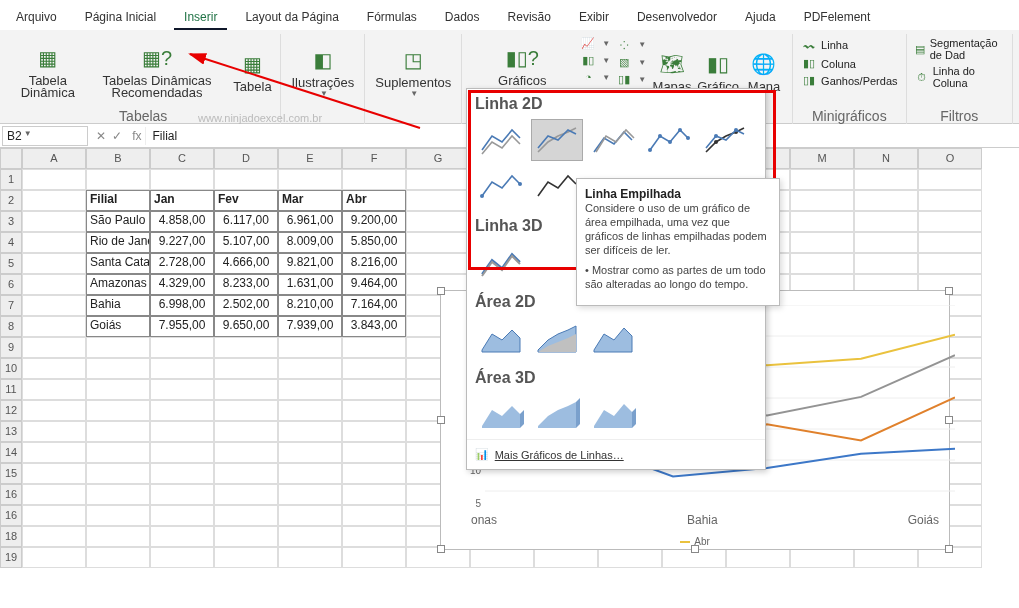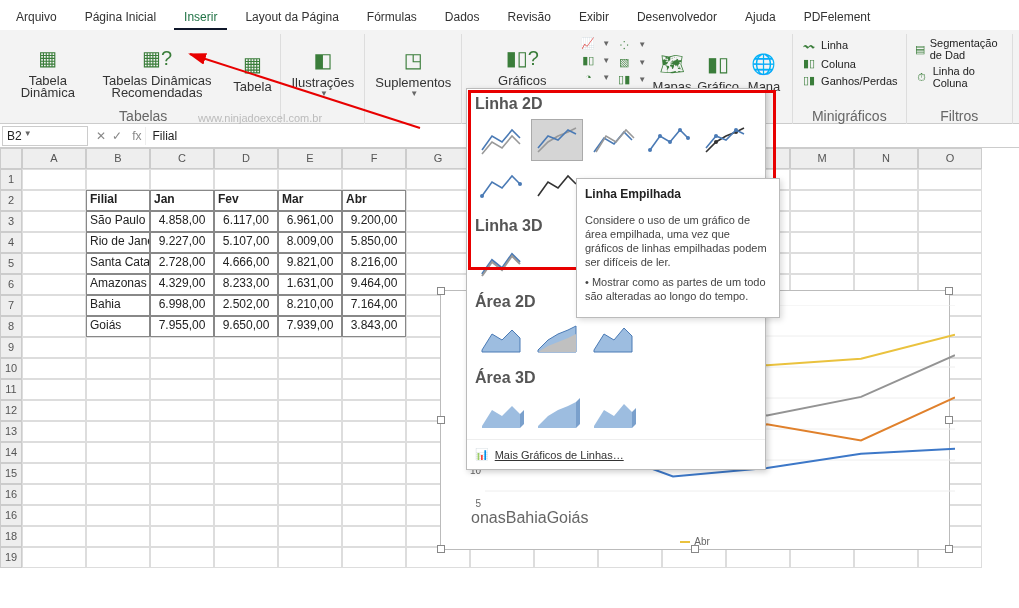--- a/index.html
+++ b/index.html
@@ -33,33 +33,33 @@
 .arrow{position:absolute;left:170px;top:48px;pointer-events:none}
 .popover{position:absolute;left:466px;top:88px;background:#fff;border:1px solid #bbb;box-shadow:2px 2px 6px rgba(0,0,0,.2);width:300px;z-index:50}
 .popover .sec-title{font-size:16px;color:#555;padding:6px 8px 2px;font-weight:600}
 .popover .icon-grid{display:flex;flex-wrap:wrap;gap:4px;padding:4px 8px}
 .popover .chip{width:52px;height:42px;border:1px solid transparent;display:flex;align-items:center;justify-content:center;cursor:pointer}
 .popover .chip.sel{background:#d5d5d5;border:1px solid #aaa}
 .popover .chip svg{width:46px;height:36px}
 .popover .more{padding:8px;display:flex;align-items:center;gap:6px;font-size:11px;cursor:pointer;color:#333;border-top:1px solid #eee}
 .redbox{position:absolute;left:468px;top:90px;width:308px;height:180px;border:3px solid #e80000;pointer-events:none;z-index:60}
 .tooltip{position:absolute;left:576px;top:178px;width:204px;background:#fff;border:1px solid #bbb;box-shadow:2px 2px 6px rgba(0,0,0,.15);padding:8px;font-size:11px;z-index:80}
-.tooltip .tt-title{font-weight:700;margin-bottom:12px;font-size:12px}
+.tooltip .tt-title{font-weight:700;margin-bottom:0;font-size:12px}
 .tooltip p{margin-bottom:6px;color:#444;line-height:14px}
 .chart-frame{position:absolute;left:440px;top:290px;width:510px;height:260px;border:1px solid #bbb;background:#fff;z-index:10}
 .chart-frame .handle{position:absolute;width:8px;height:8px;background:#fff;border:1px solid #888}
 .chart-frame .h-tl{left:-4px;top:-4px}.chart-frame .h-tr{right:-4px;top:-4px}
 .chart-frame .h-bl{left:-4px;bottom:-4px}.chart-frame .h-br{right:-4px;bottom:-4px}
 .chart-frame .h-tm{left:50%;top:-4px;margin-left:-4px}
 .chart-frame .h-bm{left:50%;bottom:-4px;margin-left:-4px}
 .chart-frame .h-ml{left:-4px;top:50%;margin-top:-4px}
 .chart-frame .h-mr{right:-4px;top:50%;margin-top:-4px}
 .chart-inner{position:absolute;left:20px;top:10px;right:10px;bottom:40px}
 .axis-y{position:absolute;left:0;top:0;bottom:0;width:20px;display:flex;flex-direction:column;justify-content:space-between;font-size:10px;color:#666;text-align:right}
-.axis-x{position:absolute;left:30px;right:10px;bottom:22px;display:flex;justify-content:flex-start;font-size:16px;color:#666}
+.axis-x{position:absolute;left:30px;right:10px;bottom:22px;display:flex;justify-content:space-between;font-size:12px;color:#666}
 .legend{position:absolute;left:0;right:0;bottom:2px;display:flex;justify-content:center;gap:14px;font-size:10px;color:#666}
 .legend span{display:flex;align-items:center;gap:4px}
 .legend i{width:10px;height:2px;display:inline-block}
 .dd-arrow{font-size:8px;margin-left:2px;color:#666}
 </style>
 </head>
 <body>
 
 <div class="ribbon-tabs">
   <div class="tab">Arquivo</div>

